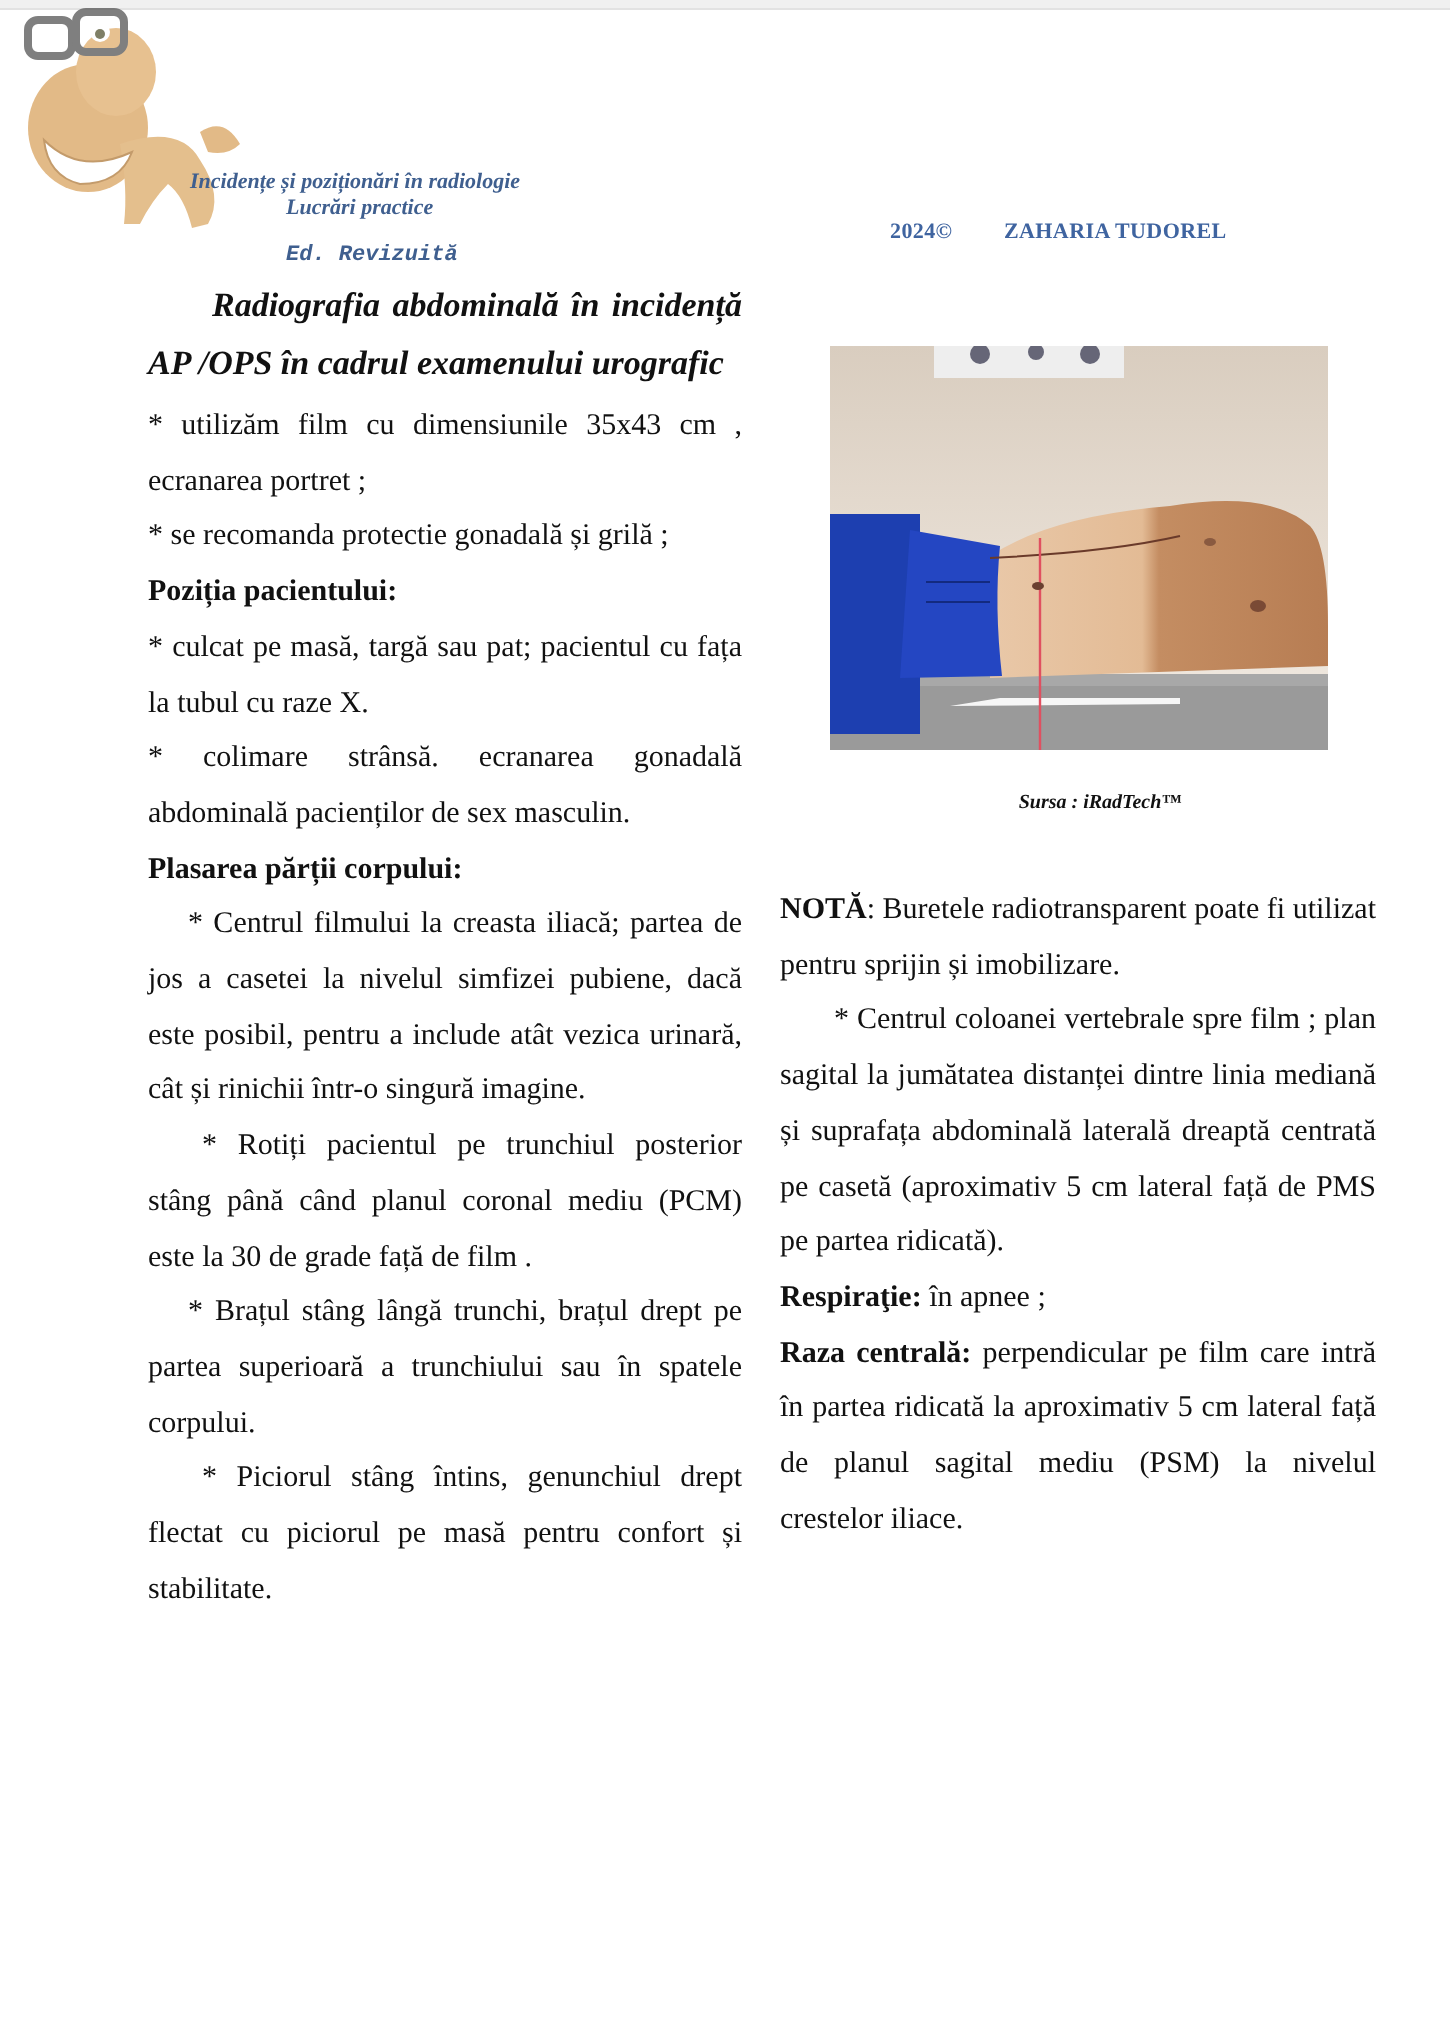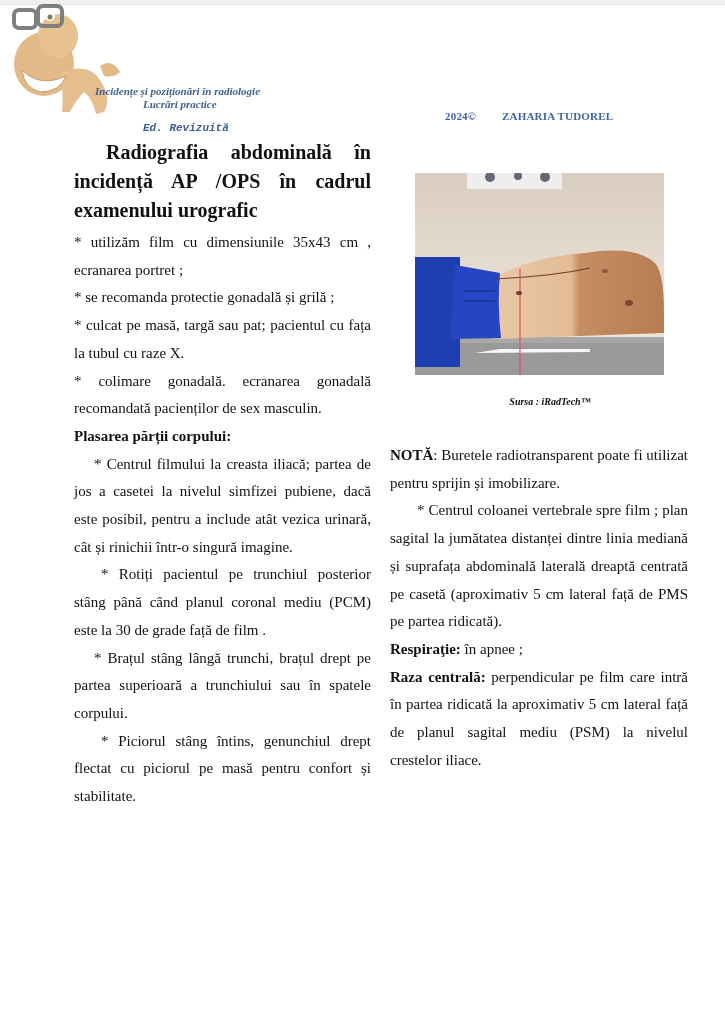--- a/index.html
+++ b/index.html
@@ -9,21 +9,21 @@
     }
     .topbar { position: absolute; left: 0; top: 0; width: 725px; height: 4px; background: #f0f0f0; border-bottom: 1px solid #e2e2e2; }
     .logo { position: absolute; left: 0; top: 2px; width: 130px; height: 122px; }
     .hdr { position: absolute; font-family: "Liberation Serif", serif; font-style: italic; font-weight: bold; color: #3f5f8f; font-size: 11px; line-height: 12px; white-space: nowrap; }
     .hdr-r { position: absolute; top: 110px; font-family: Liberation Serif, serif; font-weight: bold; color: #3f64a0; font-size: 11px; letter-spacing: 0.2px; }
 
     .col { position: absolute; font-size: 15px; line-height: 27.7px; text-align: justify; }
     .col p { margin: 0; }
     .left { left: 74px; top: 138px; width: 297px; }
     .right { left: 390px; top: 442px; width: 298px; }
-    .title { font-weight: bold; font-size: 20px; line-height: 29px; margin-bottom: 4px !important; text-indent: 32px; }
+    .title { font-weight: bold; font-size: 17px; line-height: 29px; margin-bottom: 4px !important; text-indent: 32px; font-style: italic; }
     .b { font-weight: bold; }
     .ind { text-indent: 20px; }
     .ind2 { text-indent: 27px; }
     .gap { height: 26px; }
 
     .photo { position: absolute; left: 415px; top: 173px; width: 249px; height: 202px; overflow: hidden; background: #e8ddd1; }
     .caption { position: absolute; left: 390px; top: 396px; width: 320px; text-align: center; font-size: 10px; font-weight: bold; font-style: italic; }
   </style>
 </head>
 <body>
@@ -45,22 +45,23 @@
 <div class="hdr" style="left:95px; top:85px;">Incidențe și poziționări în radiologie</div>
 <div class="hdr" style="left:143px; top:98px;">Lucrări practice</div>
 <div class="hdr" style="left:143px; top:122px;font-family:Liberation Mono, monospace;">Ed. Revizuită</div>
 <div class="hdr-r" style="left:445px;">2024©</div>
 <div class="hdr-r" style="left:502px;">ZAHARIA  TUDOREL</div>
 
 <div class="col left">
   <p class="title">Radiografia abdominală în incidență AP /OPS în cadrul examenului urografic</p>
   <p>*   utilizăm film cu dimensiunile 35x43 cm , ecranarea portret ;</p>
   <p>*   se recomanda protectie gonadală și grilă ;</p>
+  <p class="b">Poziția pacientului:</p>
   <p>*   culcat pe masă, targă sau pat; pacientul cu fața la tubul cu raze X.</p>
-  <p>*   colimare gonadală. ecranarea gonadală recomandată pacienților de sex masculin.</p>
+  <p>*   colimare strânsă. ecranarea gonadală abdominală pacienților de sex masculin.</p>
   <p class="b">Plasarea părții corpului:</p>
   <p class="ind">*  Centrul filmului la creasta iliacă; partea de jos a casetei la nivelul simfizei pubiene, dacă este posibil, pentru a include atât vezica urinară, cât și rinichii într-o singură imagine.</p>
   <p class="ind2">*  Rotiți pacientul pe trunchiul posterior stâng până când planul coronal mediu (PCM) este la 30 de grade față de film .</p>
   <p class="ind">*  Brațul stâng lângă trunchi, brațul drept pe partea superioară a trunchiului sau în spatele corpului.</p>
   <p class="ind2">*  Piciorul stâng întins, genunchiul drept flectat cu piciorul pe masă pentru confort și stabilitate.</p>
 </div>
 
 <div class="photo" title="Pacient culcat pe masă în poziție oblică posterioară stângă, cu lumina de centrare pe abdomen">
   <svg width="249" height="202" viewBox="0 0 249 202">
     <defs>

